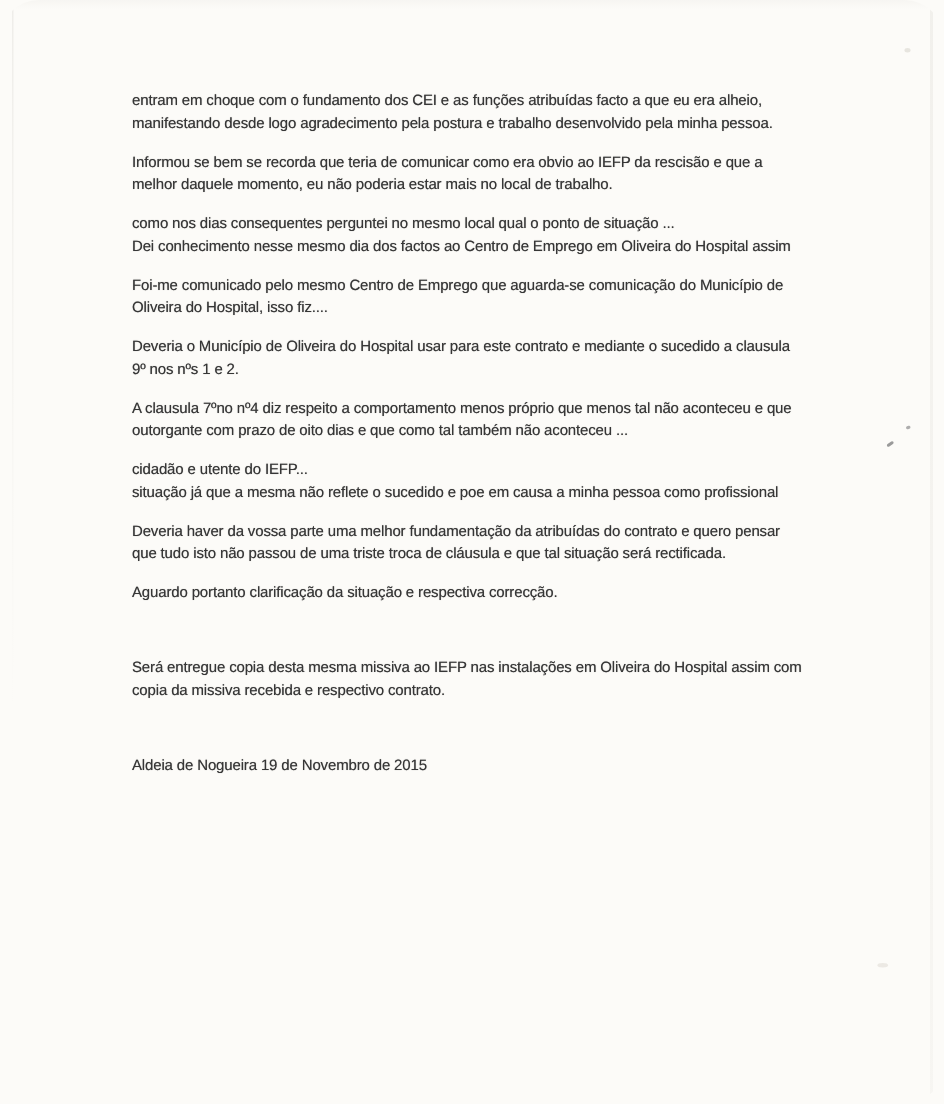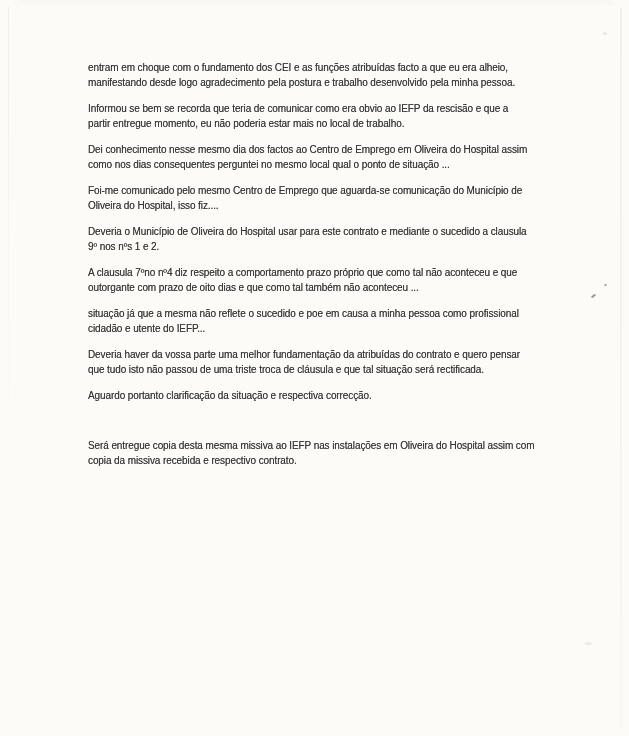--- a/index.html
+++ b/index.html
@@ -75,52 +75,55 @@
   <div class="left-edge"></div>
   <div class="right-edge"></div>
 
   <div class="letter-body">
       <div class="para">
         <div class="line">entram em choque com o fundamento dos CEI e as funções atribuídas facto a que eu era alheio,</div>
         <div class="line">manifestando desde logo agradecimento pela postura e trabalho desenvolvido pela minha pessoa.</div>
       </div>
       <div class="para">
         <div class="line">Informou se bem se recorda que teria de comunicar como era obvio ao IEFP da rescisão e que a</div>
-        <div class="line">partir entregue momento, eu não poderia estar mais no local de trabalho.</div>
+        <div class="line">melhor daquele momento, eu não poderia estar mais no local de trabalho.</div>
       </div>
       <div class="para">
+        <div class="line">como nos dias consequentes perguntei no mesmo local qual o ponto de situação ...</div>
         <div class="line">Dei conhecimento nesse mesmo dia dos factos ao Centro de Emprego em Oliveira do Hospital assim</div>
-        <div class="line">como nos dias consequentes perguntei no mesmo local qual o ponto de situação ...</div>
       </div>
       <div class="para">
         <div class="line">Foi-me comunicado pelo mesmo Centro de Emprego que aguarda-se comunicação do Município de</div>
         <div class="line">Oliveira do Hospital, isso fiz....</div>
       </div>
       <div class="para">
         <div class="line">Deveria o Município de Oliveira do Hospital usar para este contrato e mediante o sucedido a clausula</div>
         <div class="line">9º nos nºs 1 e 2.</div>
       </div>
       <div class="para">
-        <div class="line">A clausula 7ºno nº4 diz respeito a comportamento prazo próprio que como tal não aconteceu e que</div>
+        <div class="line">A clausula 7ºno nº4 diz respeito a comportamento menos próprio que menos tal não aconteceu e que</div>
         <div class="line">outorgante com prazo de oito dias e que como tal também não aconteceu ...</div>
       </div>
       <div class="para">
+        <div class="line">cidadão e utente do IEFP...</div>
         <div class="line">situação já que a mesma não reflete o sucedido e poe em causa a minha pessoa como profissional</div>
-        <div class="line">cidadão e utente do IEFP...</div>
       </div>
       <div class="para">
         <div class="line">Deveria haver da vossa parte uma melhor fundamentação da atribuídas do contrato e quero pensar</div>
         <div class="line">que tudo isto não passou de uma triste troca de cláusula e que tal situação será rectificada.</div>
       </div>
       <div class="para gap-large">
         <div class="line">Aguardo portanto clarificação da situação e respectiva correcção.</div>
       </div>
       <div class="para gap-large">
         <div class="line">Será entregue copia desta mesma missiva ao IEFP nas instalações em Oliveira do Hospital assim com</div>
         <div class="line">copia da missiva recebida e respectivo contrato.</div>
       </div>
+      <div class="para gap-large">
+        <div class="line">Aldeia de Nogueira 19 de Novembro de 2015</div>
+      </div>
     </div>
 
   <div class="ink-speck speck-1"></div>
   <div class="ink-speck speck-2"></div>
   <div class="smudge smudge-1"></div>
   <div class="smudge smudge-2"></div>
 </div>
 
 </body></html>

